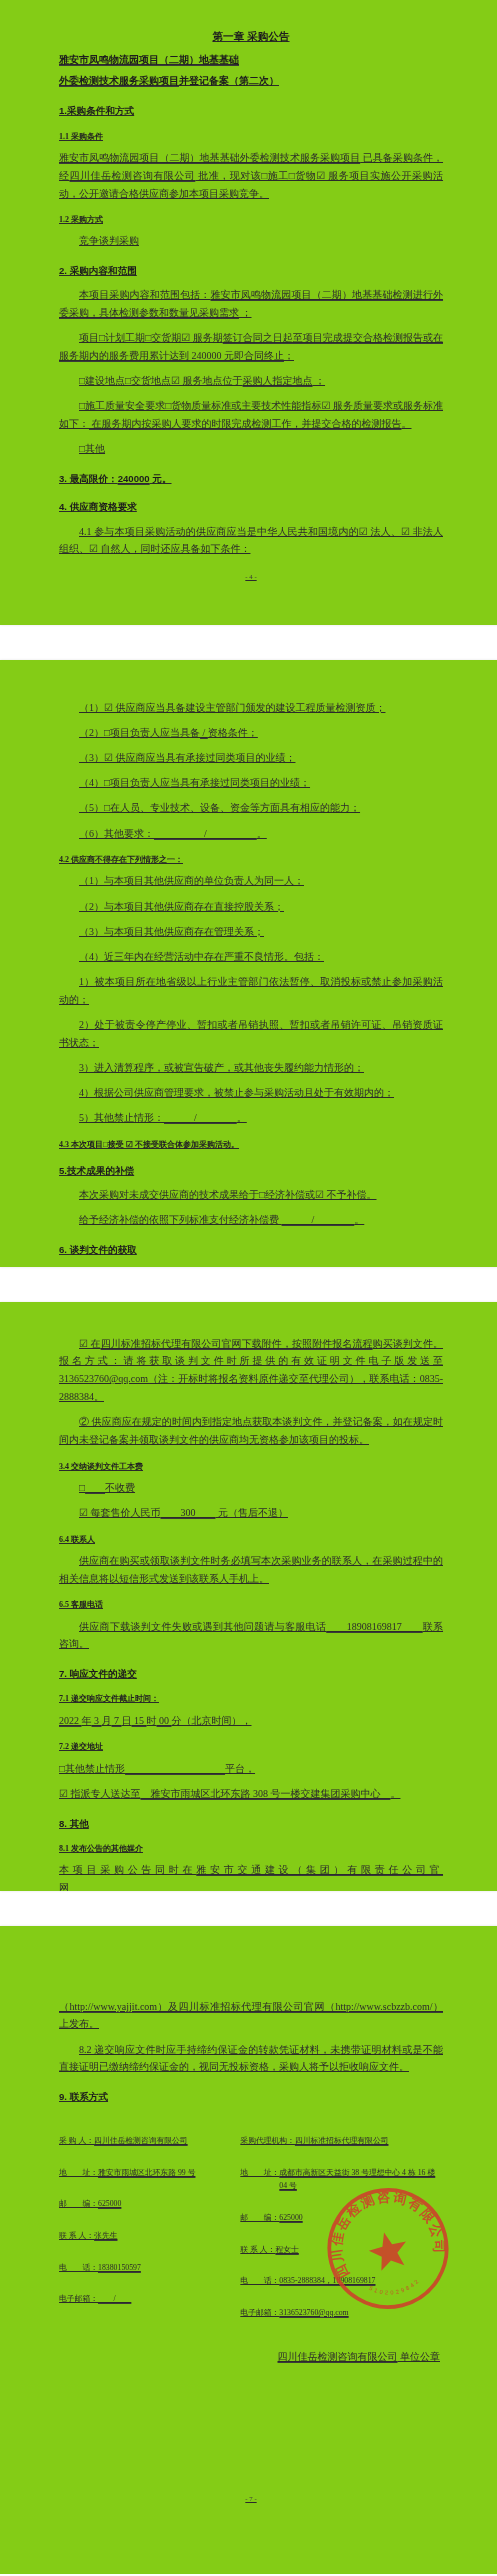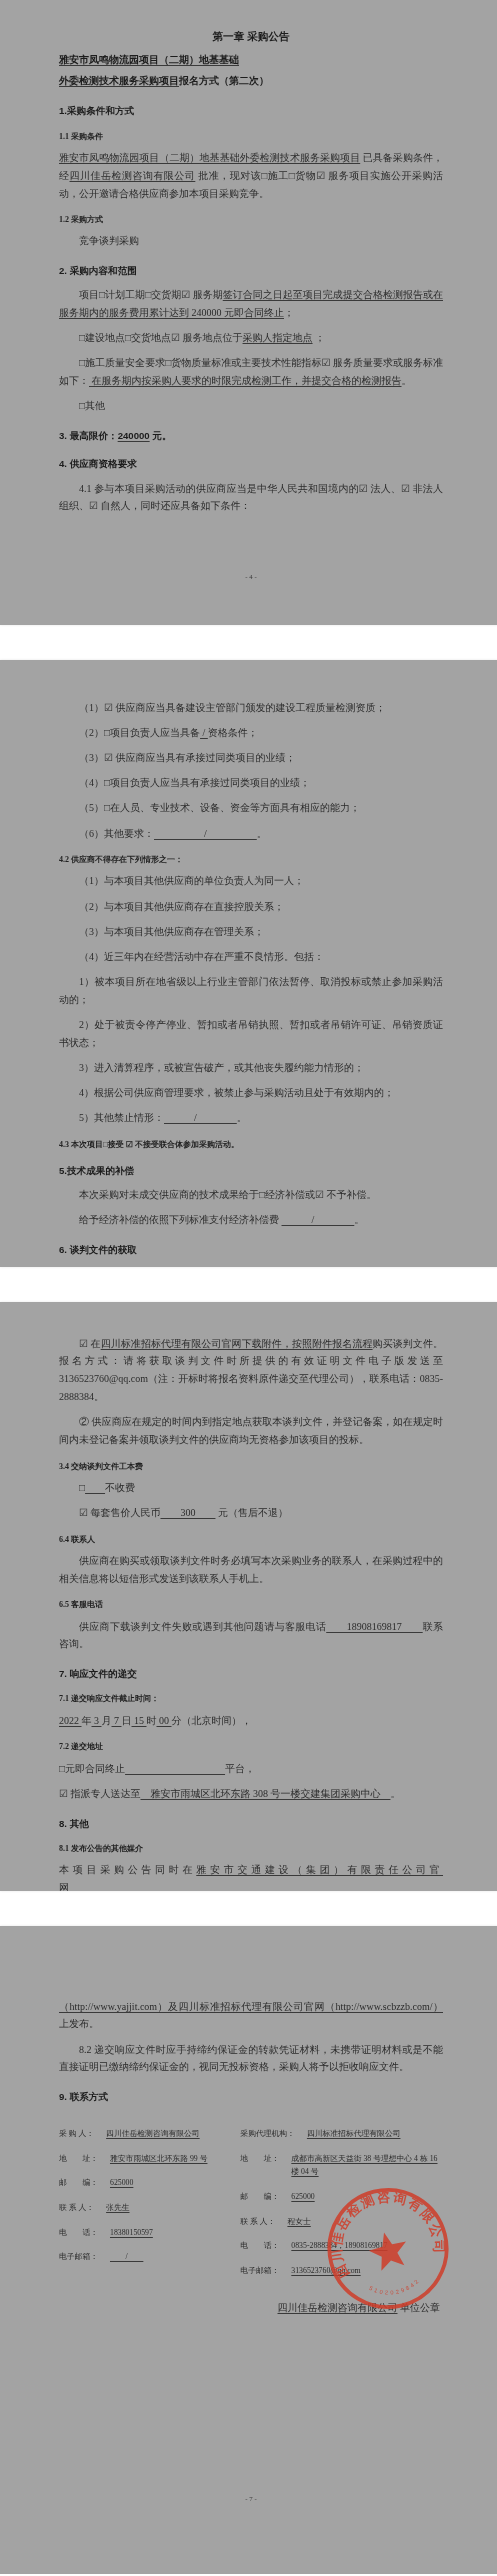--- a/index.html
+++ b/index.html
@@ -1,21 +1,21 @@
 <!DOCTYPE html>
 <html style="font-size:10px"><head>
 <meta charset="utf-8">
 <title>采购公告</title>
 <style>
   html,body{margin:0;padding:0;background:#ffffff;}
   body{width:498px;font-family:"Liberation Serif","DejaVu Serif",serif;color:#2b2b2b;}
   .doc{width:498px;}
-  .page{position:relative;background:#a3a3a3;box-shadow:0 0 2.5px rgba(0,0,0,.10);
+  .page{position:relative;background:#84cc16;box-shadow:0 0 2.5px rgba(0,0,0,.10);
         padding-left:59px;padding-right:55px;box-sizing:border-box;
-        display:flex;flex-direction:column;overflow:hidden;}
+        display:flex;flex-direction:column;overflow:hidden;text-decoration:underline;}
   .gap{height:35px;background:#ffffff;}
   .page-1{height:625px;padding-top:27px;}
   .page-2{height:607px;padding-top:35px;}
   .page-3{height:589px;padding-top:29px;}
   .page-4{height:648px;padding-top:68px;}
 
   .b-title{font-family:"Liberation Sans","DejaVu Sans",sans-serif;font-weight:bold;
            font-size:10.6px;text-align:center;margin:2.5px 0 7.5px;color:#1d1d1d;}
   .b-subtitle{font-family:"Liberation Sans","DejaVu Sans",sans-serif;font-weight:bold;
            font-size:10px;text-align:left;margin:1.9px 0 5.6px;color:#1d1d1d;}
@@ -30,43 +30,44 @@
   .page-2 .b-pnum{padding-bottom:26px;}
   .page-3 .b-pnum{padding-bottom:17.4px;}
   .page-4 .b-pnum{padding-bottom:72px;}
 
   .u{text-decoration:underline;text-underline-offset:1.9px;text-decoration-color:#3a3a3a;}
 
   .b-cols{display:flex;gap:8.7px;font-size:7.8px;margin-top:7.5px;}
   .col{box-sizing:border-box;}
   .col-l{width:46%;}
   .col-r{width:54%;}
-  .crow{display:flex;margin:11px 0;line-height:1.75;gap:12px;}
+  .crow{display:flex;margin:18px 0;line-height:1.75;}
   .clabel{white-space:nowrap;}
   .cval{flex:1;}
   .sealline{text-align:right;padding-right:3px;margin-top:10px;}
 
   .seal{position:absolute;top:256px;right:47px;width:126px;height:133px;
         opacity:.86;transform:rotate(-14deg);pointer-events:none;}
   .seal svg{width:100%;height:100%;}
 </style>
 </head>
 <body>
 
 <div class="doc" id="doc">
     <div class="page page-1">
       <div class="b-title"><span>第一章 采购公告</span></div>
       <div class="b-subtitle"><span class="u">雅安市凤鸣物流园项目（二期）地基基础</span></div>
-      <div class="b-subtitle"><span class="u">外委检测技术服务采购项目</span><span>报名方式（第二次）</span></div>
+      <div class="b-subtitle"><span class="u">外委检测技术服务采购项目</span><span>并登记备案（第二次）</span></div>
       <div class="b-h"><span>1.采购条件和方式</span></div>
       <div class="b-sub"><span>1.1 采购条件</span></div>
       <div class="b-p"><span class="u">雅安市凤鸣物流园项目（二期）地基基础外委检测技术服务采购项目</span><span> 已具备采购条件，经</span><span class="u">四川佳岳检测咨询有限公司</span><span> 批准，现对该□施工□货物☑ 服务项目实施公开采购活动，公开邀请合格供应商参加本项目采购竞争。</span></div>
       <div class="b-sub"><span>1.2 采购方式</span></div>
       <div class="b-p ind"><span>竞争谈判采购</span></div>
       <div class="b-h"><span>2. 采购内容和范围</span></div>
+      <div class="b-p ind"><span>本项目采购内容和范围包括：</span><span class="u">雅安市凤鸣物流园项目（二期）地基基础检测进行外委采购，具体检测参数和数量见采购需求</span><span> ；</span></div>
       <div class="b-p ind"><span>项目□计划工期□交货期☑ 服务期</span><span class="u">签订合同之日起至项目完成提交合格检测报告或在服务期内的服务费用累计达到 240000 元即合同终止</span><span>；</span></div>
       <div class="b-p ind"><span>□建设地点□交货地点☑ 服务地点位于</span><span class="u">采购人指定地点</span><span> ；</span></div>
       <div class="b-p ind"><span>□施工质量安全要求□货物质量标准或主要技术性能指标☑ 服务质量要求或服务标准如下：</span><span class="u"> 在服务期内按采购人要求的时限完成检测工作，并提交合格的检测报告</span><span>。</span></div>
       <div class="b-p ind"><span>□其他</span></div>
       <div class="b-h"><span>3. 最高限价：</span><span class="u">240000</span><span> 元。</span></div>
       <div class="b-h"><span>4.  供应商资格要求</span></div>
       <div class="b-p ind"><span>4.1 参与本项目采购活动的供应商应当是中华人民共和国境内的☑ 法人、☑ 非法人组织、☑ 自然人，同时还应具备如下条件：</span></div>
       <div class="b-pnum"><span>- 4 -</span></div>
     </div>
     <div class="gap"></div>
@@ -104,21 +105,21 @@
       <div class="b-p ind"><span>□</span><span class="u">　　</span><span>不收费</span></div>
       <div class="b-p ind"><span>☑ 每套售价人民币</span><span class="u">　　300　　</span><span> 元（售后不退）</span></div>
       <div class="b-sub"><span>6.4 联系人</span></div>
       <div class="b-p ind"><span>供应商在购买或领取谈判文件时务必填写本次采购业务的联系人，在采购过程中的相关信息将以短信形式发送到该联系人手机上。</span></div>
       <div class="b-sub"><span>6.5 客服电话</span></div>
       <div class="b-p ind"><span>供应商下载谈判文件失败或遇到其他问题请与客服电话</span><span class="u">　　18908169817　　</span><span>联系咨询。</span></div>
       <div class="b-h"><span>7. 响应文件的递交</span></div>
       <div class="b-sub"><span>7.1 递交响应文件截止时间：</span></div>
       <div class="b-p"><span class="u"> 2022 </span><span>年</span><span class="u"> 3 </span><span>月</span><span class="u"> 7 </span><span>日</span><span class="u"> 15 </span><span>时</span><span class="u"> 00 </span><span>分（北京时间），</span></div>
       <div class="b-sub"><span>7.2 递交地址</span></div>
-      <div class="b-p"><span>□元即合同终止</span><span class="u">　　　　　　　　　　</span><span>平台，</span></div>
+      <div class="b-p"><span>□其他禁止情形</span><span class="u">　　　　　　　　　　</span><span>平台，</span></div>
       <div class="b-p"><span>☑ 指派专人送达至</span><span class="u">　雅安市雨城区北环东路 308 号一楼交建集团采购中心　</span><span>。</span></div>
       <div class="b-h"><span>8. 其他</span></div>
       <div class="b-sub"><span>8.1 发布公告的其他媒介</span></div>
       <div class="b-p spaced"><span>本项目采购公告同时在</span><span class="u">雅安市交通建设（集团）有限责任公司官网</span></div>
       <div class="b-pnum"><span>- 6 -</span></div>
     </div>
     <div class="gap"></div>
     <div class="page page-4">
       <div class="b-p"><span class="u">（http://www.yajjit.com）及四川标准招标代理有限公司官网（http://www.scbzzb.com/）</span><span>上发布。</span></div>
       <div class="b-p ind"><span>8.2 递交响应文件时应手持缔约保证金的转款凭证材料，未携带证明材料或是不能直接证明已缴纳缔约保证金的，视同无投标资格，采购人将予以拒收响应文件。</span></div>

